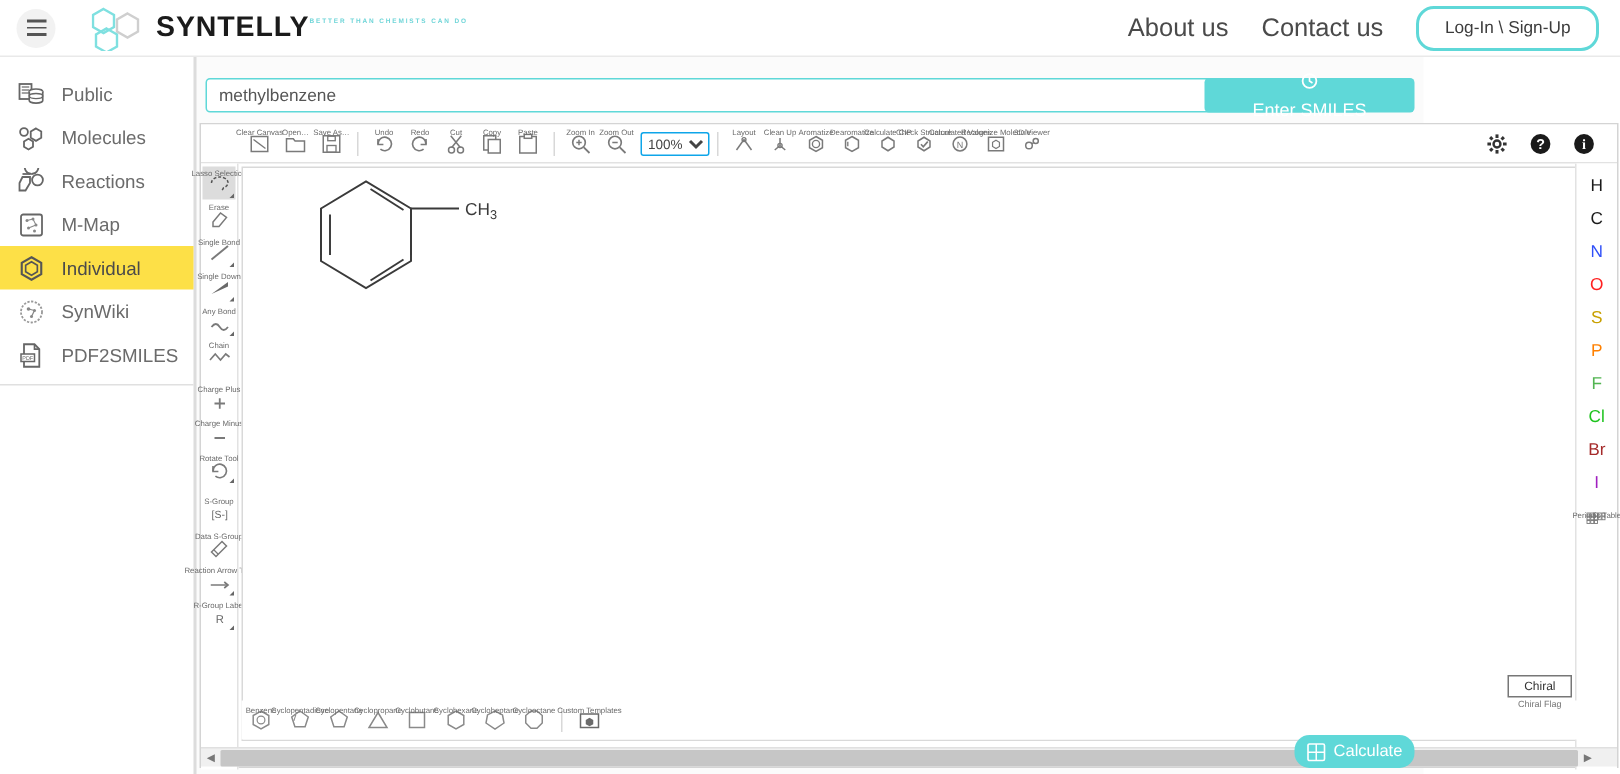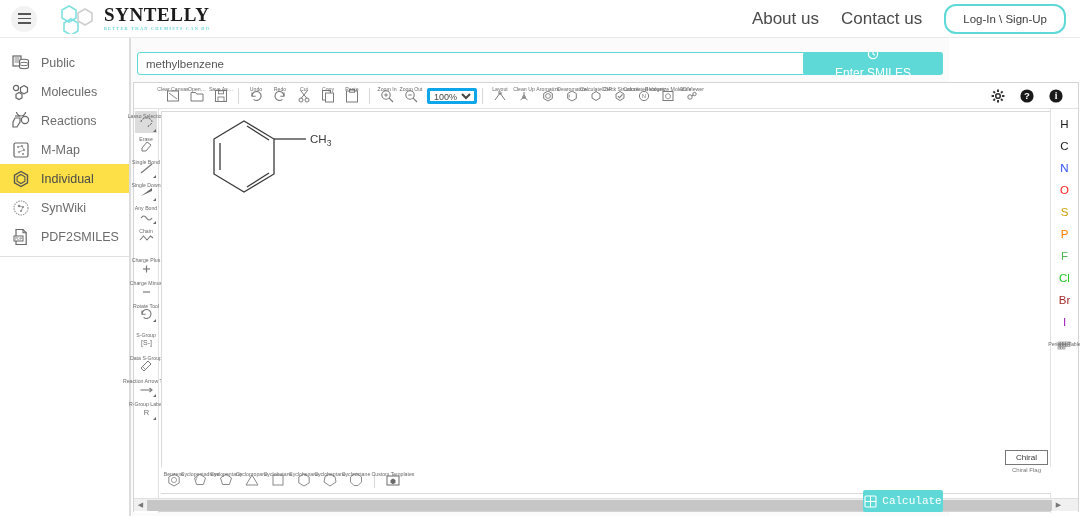--- a/index.html
+++ b/index.html
@@ -18,21 +18,21 @@
     border-bottom: 1px solid #e9e9e9;
   }
   .hamburger {
     width: 26px; height: 26px; border-radius: 50%; background: #f2f2f2;
     margin-left: 11px; display: flex; flex-direction: column;
     align-items: center; justify-content: center; gap: 3px; cursor: pointer;
   }
   .hamburger span { display:block; width: 13px; height: 1.5px; background: #555; }
   .logo-wrap { display: flex; align-items: center; margin-left: 24px; gap: 7px; }
   .logo-mark { width: 36px; height: 30px; position: relative; }
-  .logo-text { display: flex; flex-direction: column; line-height: 1; font-family: Liberation Serif, serif; }
+  .logo-text { display: flex; flex-direction: row; line-height: 1; }
   .logo-name { font-size: 19px; font-weight: bold; color: #1b1b1b; letter-spacing: 0.6px; }
   .logo-tag { font-size: 4.3px; color: #6fd5d8; letter-spacing: 1.25px; margin-top: 3px; font-weight: bold;}
   .nav-right { margin-left: auto; display: flex; align-items: center; gap: 22px; margin-right: 14px; }
   .nav-link { font-size: 17px; color: #4a4a4a; cursor: pointer; }
   .btn-login {
     border: 2px solid #5fd8d8; border-radius: 12px; padding: 7px 17px;
     font-size: 11.5px; color: #3c3c3c; background: #fff; cursor: pointer; white-space: nowrap;
   }
 
   
@@ -88,21 +88,21 @@
   .tbtn {
     position: relative; width: 22px; height: 22px; display: flex; align-items: center;
     justify-content: center; cursor: pointer; margin: 0 1px;
   }
   .tbtn .lbl {
     position: absolute; top: 2px; left: 50%; transform: translateX(-50%);
     font-size: 5.2px; color: #6a6a6a; white-space: nowrap; line-height: 5.4px;
     text-align: center; pointer-events: none;
   }
   .zoomsel {
-    height: 16px; font-size: 9px; border: 3px solid #0ea5e9; border-radius: 2px;
+    height: 16px; font-size: 9px; border: 1px solid #0ea5e9; border-radius: 2px;
     color: #444; background: #fff; margin-left: 4px; font-family: "Liberation Sans", sans-serif;
   }
   .tools-right { margin-left: auto; display: flex; align-items: center; gap: 5px; margin-right: 10px; }
 
   
   .palette {
     position: absolute; top: 26px; left: 0; width: 25px; height: 404px;
     border-right: 1px solid #e2e2e2; background: #fff; padding-top: 2px;
   }
   .pbtn {
@@ -162,23 +162,23 @@
     position: absolute; bottom: 0; left: 0; width: 944px; height: 13px;
     background: #f0f0f0; border-top: 1px solid #e0e0e0; display: flex; align-items: center;
   }
   .hscroll .arrow { width: 13px; height: 13px; display:flex; align-items:center; justify-content:center;
     font-size: 7px; color: #777; cursor: pointer;}
   .hthumb { height: 11px; background: #c6c6c6; border-radius: 1px; cursor: pointer; }
 
   
   .btn-calc {
     position: absolute; right: 6px; bottom: 4px; width: 80px; height: 22px;
-    background: #5fd8d8; border: none; border-radius: 2px; color: #fff; font-size: 11px;
+    background: #5fd8d8; border: none; border-radius: 10px; color: #fff; font-size: 11px;
     display: flex; align-items: center; justify-content: center; gap: 5px; cursor: pointer;
-    font-family: Liberation Mono, monospace;
+    font-family: Liberation Sans, sans-serif;
   }
   svg { display: block; }
 </style>
 </head>
 <body>
 
 <div class="header">
   <div class="hamburger">
     <span></span>
       <span></span>

